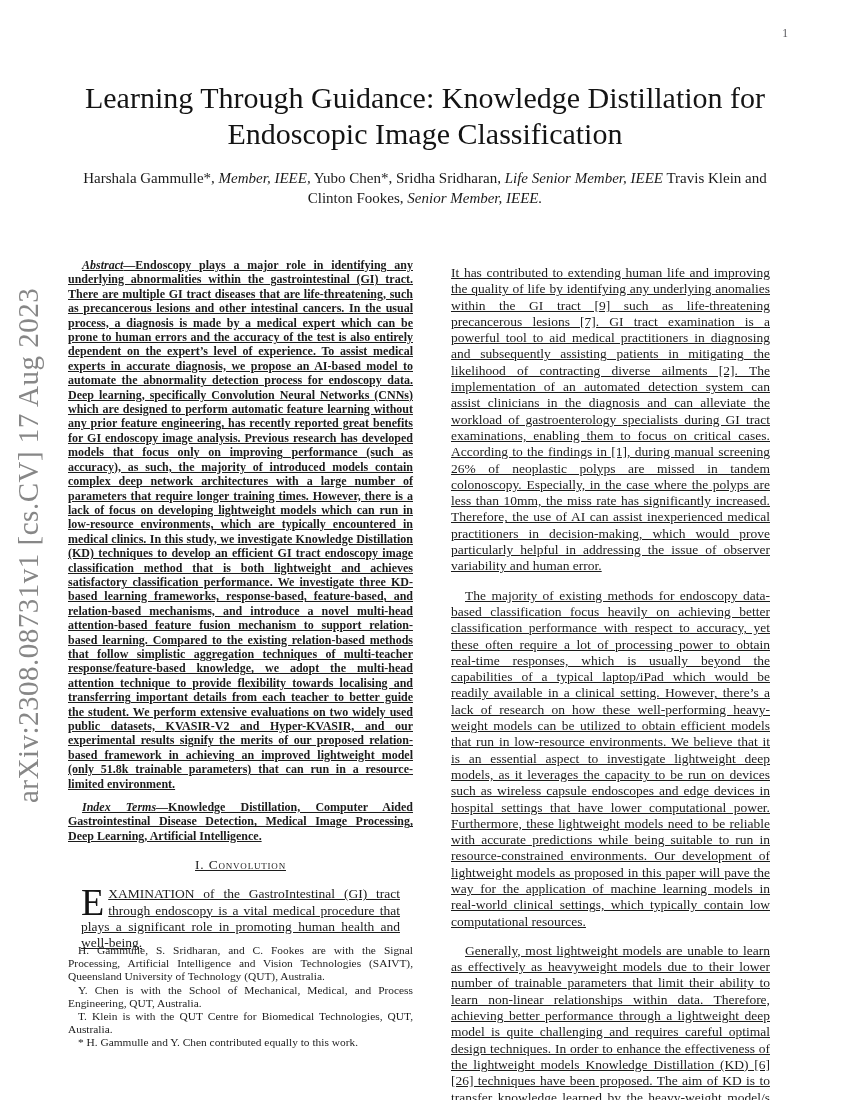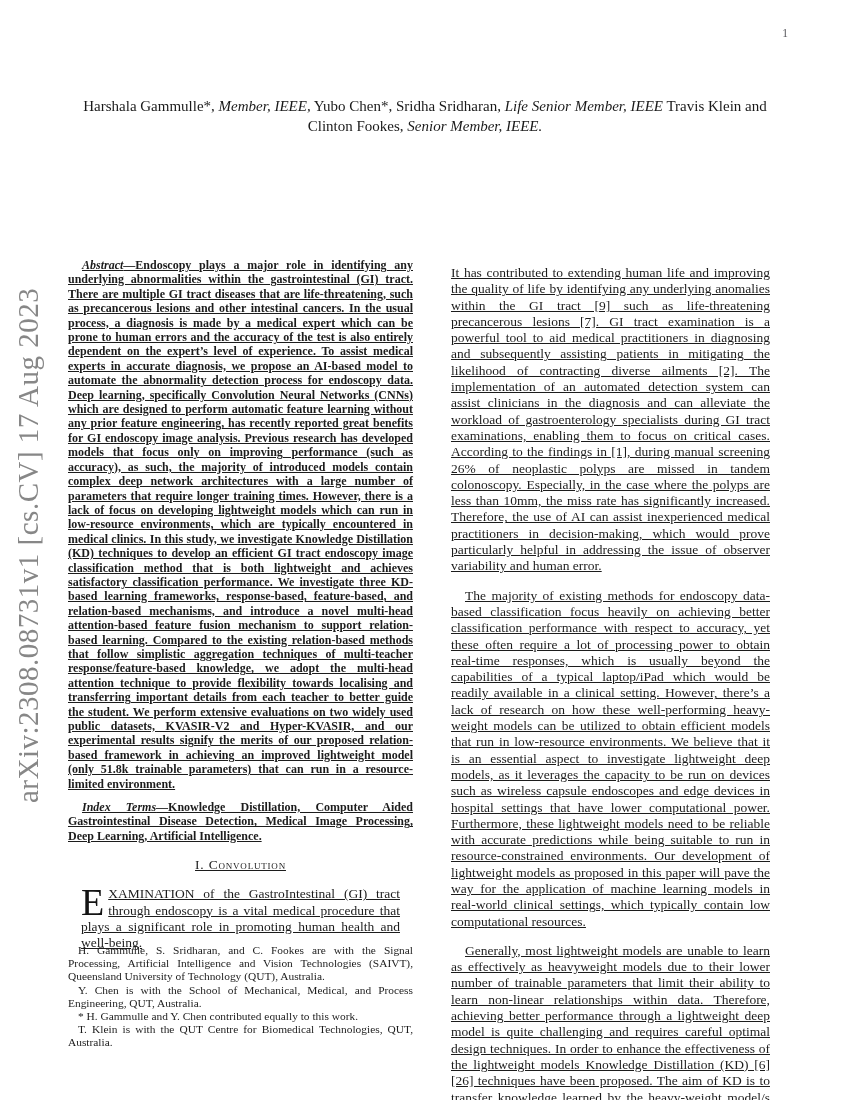--- a/index.html
+++ b/index.html
@@ -65,20 +65,21 @@
 </head>
 <body>
 
 <div class="page">
 
   <div class="page-number">1</div>
 
   <div class="watermark">arXiv:2308.08731v1 [cs.CV] 17 Aug 2023</div>
 
   <div class="header">
+    <h1 class="title">Learning Through Guidance: Knowledge Distillation for Endoscopic Image Classification</h1>
     <div class="authors"><span>Harshala Gammulle*, </span><span class="it">Member, IEEE,</span><span> Yubo Chen*, Sridha Sridharan, </span><span class="it">Life Senior Member, IEEE</span><span> Travis Klein and Clinton Fookes, </span><span class="it">Senior Member, IEEE.</span></div>
   </div>
 
   <div class="col col-left">
     <p class="abstract"><span class="lead">Abstract</span><span>—Endoscopy plays a major role in identifying any underlying abnormalities within the gastrointestinal (GI) tract. There are multiple GI tract diseases that are life-threatening, such as precancerous lesions and other intestinal cancers. In the usual process, a diagnosis is made by a medical expert which can be prone to human errors and the accuracy of the test is also entirely dependent on the expert’s level of experience. To assist medical experts in accurate diagnosis, we propose an AI-based model to automate the abnormality detection process for endoscopy data. Deep learning, specifically Convolution Neural Networks (CNNs) which are designed to perform automatic feature learning without any prior feature engineering, has recently reported great benefits for GI endoscopy image analysis. Previous research has developed models that focus only on improving performance (such as accuracy), as such, the majority of introduced models contain complex deep network architectures with a large number of parameters that require longer training times. However, there is a lack of focus on developing lightweight models which can run in low-resource environments, which are typically encountered in medical clinics. In this study, we investigate Knowledge Distillation (KD) techniques to develop an efficient GI tract endoscopy image classification method that is both lightweight and achieves satisfactory classification performance. We investigate three KD-based learning frameworks, response-based, feature-based, and relation-based mechanisms, and introduce a novel multi-head attention-based feature fusion mechanism to support relation-based learning. Compared to the existing relation-based methods that follow simplistic aggregation techniques of multi-teacher response/feature-based knowledge, we adopt the multi-head attention technique to provide flexibility towards localising and transferring important details from each teacher to better guide the student. We perform extensive evaluations on two widely used public datasets, KVASIR-V2 and Hyper-KVASIR, and our experimental results signify the merits of our proposed relation-based framework in achieving an improved lightweight model (only 51.8k trainable parameters) that can run in a resource-limited environment.</span></p>
 
     <p class="index-terms"><span class="lead">Index Terms</span><span>—Knowledge Distillation, Computer Aided Gastrointestinal Disease Detection, Medical Image Processing, Deep Learning, Artificial Intelligence.</span></p>
 
     <h2 class="section-heading">I. Convolution</h2>
 
@@ -87,17 +88,17 @@
 
   <div class="col col-right">
     <p class="body-par">It has contributed to extending human life and improving the quality of life by identifying any underlying anomalies within the GI tract [9] such as life-threatening precancerous lesions [7]. GI tract examination is a powerful tool to aid medical practitioners in diagnosing and subsequently assisting patients in mitigating the likelihood of contracting diverse ailments [2]. The implementation of an automated detection system can assist clinicians in the diagnosis and can alleviate the workload of gastroenterology specialists during GI tract examinations, enabling them to focus on critical cases. According to the findings in [1], during manual screening 26% of neoplastic polyps are missed in tandem colonoscopy. Especially, in the case where the polyps are less than 10mm, the miss rate has significantly increased. Therefore, the use of AI can assist inexperienced medical practitioners in decision-making, which would prove particularly helpful in addressing the issue of observer variability and human error.</p>
     <p class="body-par indent">The majority of existing methods for endoscopy data-based classification focus heavily on achieving better classification performance with respect to accuracy, yet these often require a lot of processing power to obtain real-time responses, which is usually beyond the capabilities of a typical laptop/iPad which would be readily available in a clinical setting. However, there’s a lack of research on how these well-performing heavy-weight models can be utilized to obtain efficient models that run in low-resource environments. We believe that it is an essential aspect to investigate lightweight deep models, as it leverages the capacity to be run on devices such as wireless capsule endoscopes and edge devices in hospital settings that have lower computational power. Furthermore, these lightweight models need to be reliable with accurate predictions while being suitable to run in resource-constrained environments. Our development of lightweight models as proposed in this paper will pave the way for the application of machine learning models in real-world clinical settings, which typically contain low computational resources.</p>
     <p class="body-par indent">Generally, most lightweight models are unable to learn as effectively as heavyweight models due to their lower number of trainable parameters that limit their ability to learn non-linear relationships within data. Therefore, achieving better performance through a lightweight deep model is quite challenging and requires careful optimal design techniques. In order to enhance the effectiveness of the lightweight models Knowledge Distillation (KD) [6][26] techniques have been proposed. The aim of KD is to transfer knowledge learned by the heavy-weight model/s (known as the teacher) to the lightweight model (known as the student). Through this, it is</p>
   </div>
 
   <div class="footnotes">
     <p>H. Gammulle, S. Sridharan, and C. Fookes are with the Signal Processing, Artificial Intelligence and Vision Technologies (SAIVT), Queensland University of Technology (QUT), Australia.</p>
     <p>Y. Chen is with the School of Mechanical, Medical, and Process Engineering, QUT, Australia.</p>
+    <p>T. Klein is with the QUT Centre for Biomedical Technologies, QUT, Australia.</p>
     <p>* H. Gammulle and Y. Chen contributed equally to this work.</p>
-    <p>T. Klein is with the QUT Centre for Biomedical Technologies, QUT, Australia.</p>
   </div>
 
 </div>
 
 </body></html>

